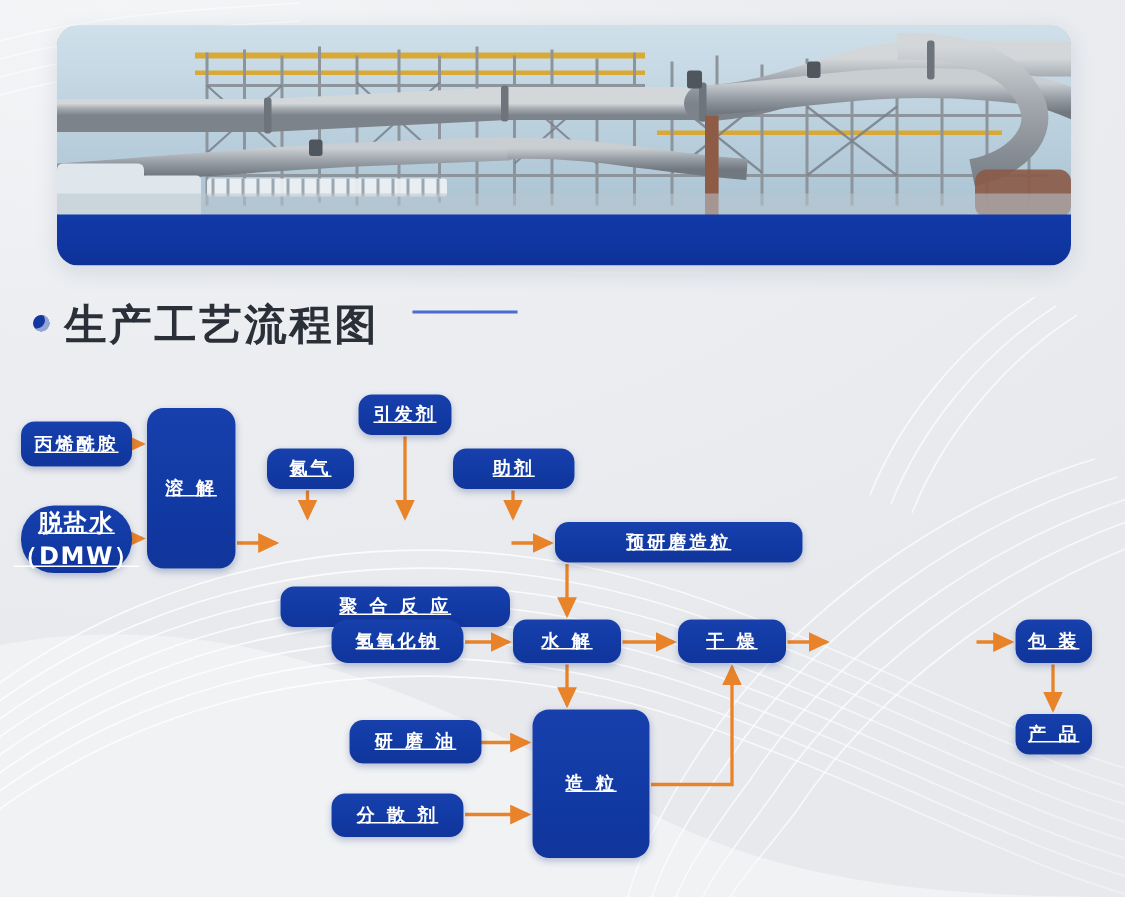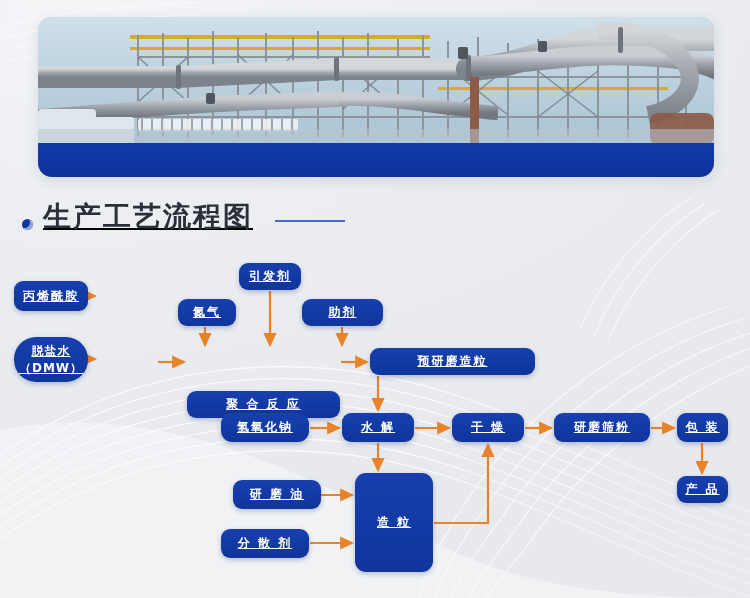--- a/index.html
+++ b/index.html
@@ -26,21 +26,21 @@
   }
   .hero .photo{position:absolute;left:0;top:0;width:676px;height:128px;overflow:hidden;background:#9fb3c4;}
   .hero .photo svg{display:block;width:676px;height:128px;}
   .hero .blue-bar{
     position:absolute;left:0;bottom:0;width:676px;height:34px;
     background:linear-gradient(180deg,#113aa8 0%,#0f35a0 60%,#0e3197 100%);
   }
 
   
   .section-title{
-    position:absolute;left:22px;top:203px;display:flex;align-items:center;gap:10px;text-decoration:underline;
+    position:absolute;left:22px;top:203px;display:flex;align-items:flex-start;gap:10px;
   }
   .title-dot{
     width:11px;height:11px;border-radius:50%;
     background:#12379f;position:relative;top:7px;
     box-shadow:inset -3px -2px 0 rgba(255,255,255,.55);
   }
   .title-text{
     font-size:28px;font-weight:bold;color:#2a2f38;letter-spacing:2px;
     font-family:"DejaVu Sans","Liberation Sans",sans-serif;
     line-height:1;
@@ -63,21 +63,21 @@
     font-size:12px;font-weight:bold;letter-spacing:2px;
     font-family:"DejaVu Sans","Liberation Sans",sans-serif;
     box-shadow:0 2px 5px rgba(20,45,120,.28);
     line-height:1.35;
     box-sizing:border-box;
     padding:2px 4px;
     white-space:pre-line;
     text-decoration:underline;
   }
   .node.tall{border-radius:11px;}
-  .node.sm{font-size:12px;letter-spacing:1px;border-radius:22px;}
+  .node.sm{font-size:16px;letter-spacing:1px;border-radius:22px;}
 </style>
 </head>
 <body>
 
 <div id="page">
 
   <div class="bg-waves">
     <svg viewBox="0 0 750 598" preserveAspectRatio="none" aria-hidden="true">
       <defs>
         <linearGradient id="wv" x1="0" y1="0" x2="1" y2="1">
@@ -248,29 +248,29 @@
         <path d="M525 428 H551"></path>
 
         <path d="M651 428 H674"></path>
 
         <path d="M702 443 V473"></path>
       </g>
     </svg>
   <div class="node" style="left: 14px; top: 281px; width: 74px; height: 30px;">丙烯酰胺</div>
       <div class="node sm" style="left: 14px; top: 337px; width: 74px; height: 45px;">脱盐水
 （DMW）</div>
+      <div class="node tall" style="left: 98px; top: 272px; width: 59px; height: 107px;">溶 解</div>
       <div class="node" style="left: 178px; top: 299px; width: 58px; height: 27px;">氮气</div>
       <div class="node" style="left: 239px; top: 263px; width: 62px; height: 27px;">引发剂</div>
       <div class="node" style="left: 302px; top: 299px; width: 81px; height: 27px;">助剂</div>
       <div class="node" style="left: 187px; top: 348px; width: 153px; height: 27px; margin-top: 43px;">聚 合 反 应</div>
       <div class="node" style="left: 370px; top: 348px; width: 165px; height: 27px;">预研磨造粒</div>
       <div class="node" style="left: 221px; top: 413px; width: 88px; height: 29px; border-radius: 11px;">氢氧化钠</div>
       <div class="node" style="left: 342px; top: 413px; width: 72px; height: 29px;">水 解</div>
       <div class="node" style="left: 452px; top: 413px; width: 72px; height: 29px;">干 燥</div>
-      <div class="node" style="left: 554px; top: 413px; width: 96px; height: 29px;">研磨筛粉</div>
       <div class="node" style="left: 677px; top: 413px; width: 51px; height: 29px;">包 装</div>
       <div class="node" style="left: 221px; top: 480px; width: 88px; height: 29px; margin-left: 12px;">研 磨 油</div>
       <div class="node" style="left: 221px; top: 529px; width: 88px; height: 29px;">分 散 剂</div>
       <div class="node tall" style="left: 355px; top: 473px; width: 78px; height: 99px;">造  粒</div>
       <div class="node" style="left: 677px; top: 476px; width: 51px; height: 27px;">产 品</div>
     </div>
 
 </div>
 
 </body></html>

